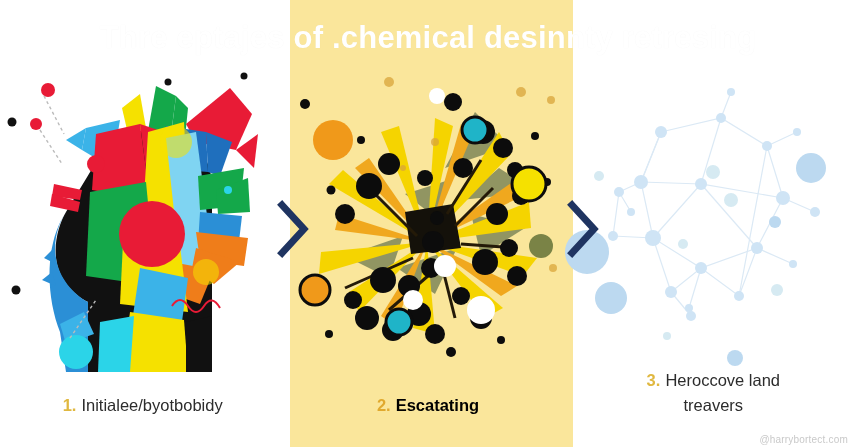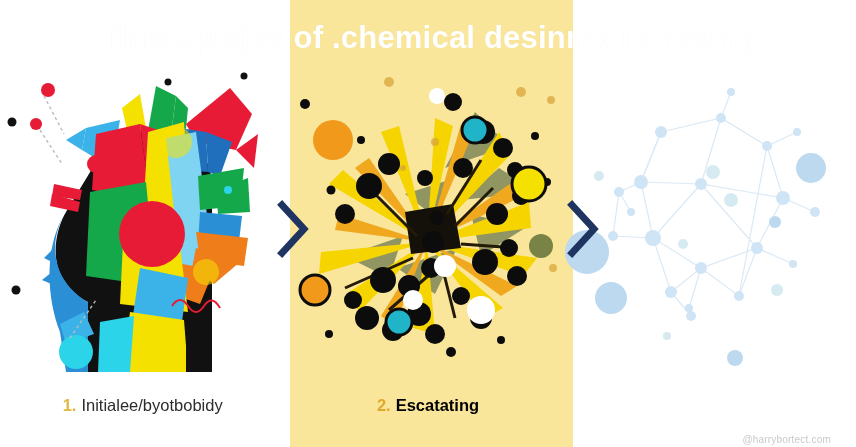--- a/index.html
+++ b/index.html
@@ -44,21 +44,21 @@
     text-align:center; line-height:1.55;
     font-size:16.5px; color:#2c2c2c;
   }
   .cap .num{color:#e0b840;font-weight:700;margin-right:5px;}
   .cap.bold .txt{font-weight:700;color:#000000;}
   .cap .l1{display:block;margin-top:19px;}
   .cap .l2{display:block;}
 
   
   .wm{
-    position:absolute;right:25px;bottom:2px;
+    position:absolute;right:8px;bottom:2px;
     font-size:10px;color:#c9c9c9;letter-spacing:.2px;
   }
 
   svg{display:block;overflow:visible;}
 </style>
 </head>
 <body>
 
 <div id="stage">
 
@@ -296,20 +296,26 @@
           <g fill="#d6eaf2">
             <circle cx="28" cy="104" r="5"></circle>
               <circle cx="142" cy="100" r="7"></circle>
             <circle cx="160" cy="128" r="7"></circle>
               <circle cx="206" cy="218" r="6"></circle>
             <circle cx="112" cy="172" r="5"></circle>
               <circle cx="96" cy="264" r="4"></circle>
           </g>
         </svg>
       </div>
+      <div class="cap">
+        <span class="l1">
+          <span class="num" style="color: rgb(224, 184, 64);">3.</span><span class="txt">Heroccove land</span>
+        </span>
+        <span class="l2 txt">treavers</span>
+      </div>
     </div>
 
   </div>
 
   <div class="chev c1">
     <svg viewBox="0 0 34 58" width="34" height="58">
       <polyline points="6,5 28,29 6,53" fill="none" stroke="#1f3461" stroke-width="7" stroke-linecap="square" stroke-linejoin="miter"></polyline>
     </svg>
   </div>
   <div class="chev c2">

